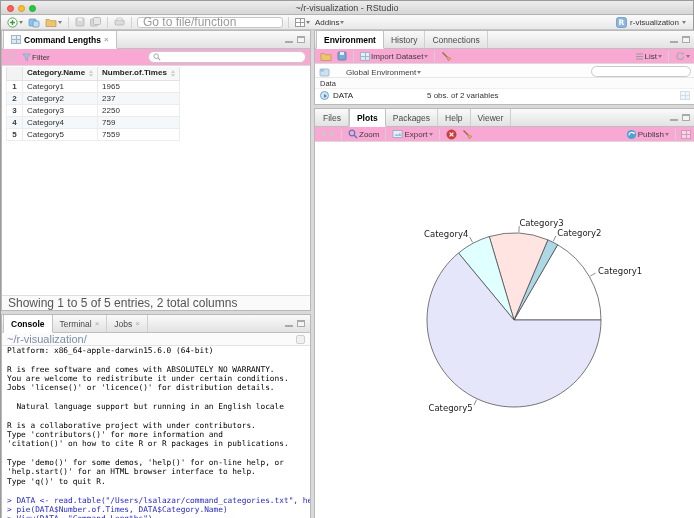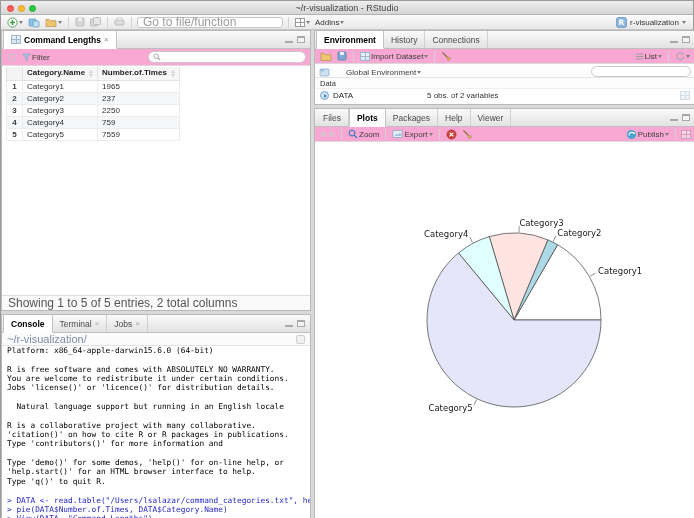--- a/index.html
+++ b/index.html
@@ -313,23 +313,23 @@
         </div>
         <div class="console-out">
             <div class="cline">Platform: x86_64-apple-darwin15.6.0 (64-bit)</div>
             <div class="cline"> </div>
             <div class="cline">R is free software and comes with ABSOLUTELY NO WARRANTY.</div>
             <div class="cline">You are welcome to redistribute it under certain conditions.</div>
             <div class="cline">Jobs 'license()' or 'licence()' for distribution details.</div>
             <div class="cline"> </div>
             <div class="cline">  Natural language support but running in an English locale</div>
             <div class="cline"> </div>
-            <div class="cline">R is a collaborative project with many collaborative.</div>
+            <div class="cline">R is a collaborative project with under contributors.</div>
+            <div class="cline">Type 'contributors()' for more information and</div>
             <div class="cline">'citation()' on how to cite R or R packages in publications.</div>
-            <div class="cline">Type 'contributors()' for more information and</div>
             <div class="cline"> </div>
             <div class="cline">Type 'demo()' for some demos, 'help()' for on-line help, or</div>
             <div class="cline">'help.start()' for an HTML browser interface to help.</div>
             <div class="cline">Type 'q()' to quit R.</div>
             <div class="cline"> </div>
             <div class="cline cmd">&gt; DATA &lt;- read.table("/Users/lsalazar/command_categories.txt", header=TRUE)</div>
             <div class="cline cmd">&gt; pie(DATA$Number.of.Times, DATA$Category.Name)</div>
             <div class="cline cmd">&gt; View(DATA, "Command Lengths")</div>
           </div>
       </section>

